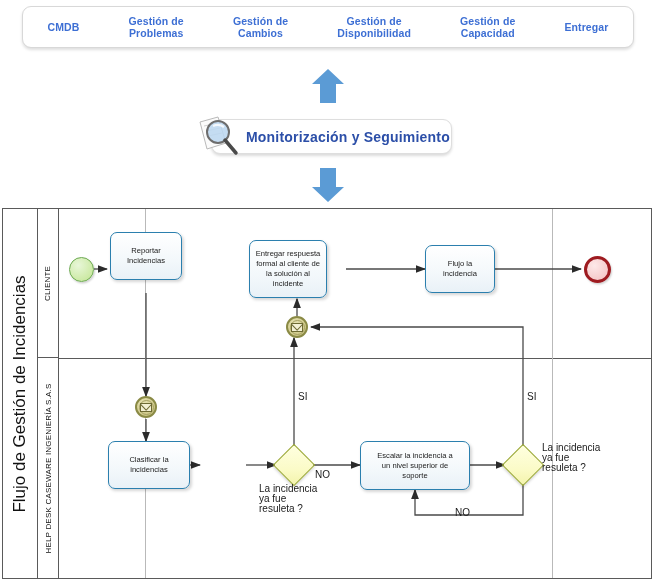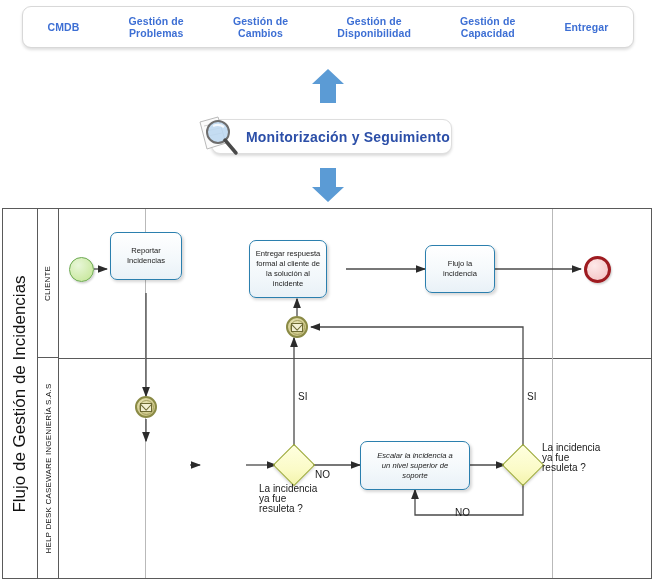--- a/index.html
+++ b/index.html
@@ -360,23 +360,25 @@
   <div class="event-message" style="left:286px; top:316px;">
     <div class="inner-ring"></div>
     <div class="envelope"></div>
   </div>
 
   <div class="event-message" style="left:135px; top:396px;">
     <div class="inner-ring"></div>
     <div class="envelope"></div>
   </div>
 
-
-
-  <div class="task" style="left:360px; top:441px; width:110px; height:49px;font-style:italic;">Escalar la incidencia a
+  <div class="task" style="left:108px; top:441px; width:82px; height:48px;">Clasificar la
+incidencias</div>
+
+
+  <div class="task" style="left:360px; top:441px; width:110px; height:49px;">Escalar la incidencia a
 un nivel superior de
 soporte</div>
 
   <div class="gateway" style="left:279px; top:450px;"></div>
   <div class="gateway" style="left:508px; top:450px;"></div>
 
   <div class="flow-label" style="left:259px; top:484px; width:72px;">La incidencia
 ya fue
 resuleta ?</div>
   <div class="flow-label" style="left:542px; top:443px; width:72px;">La incidencia

